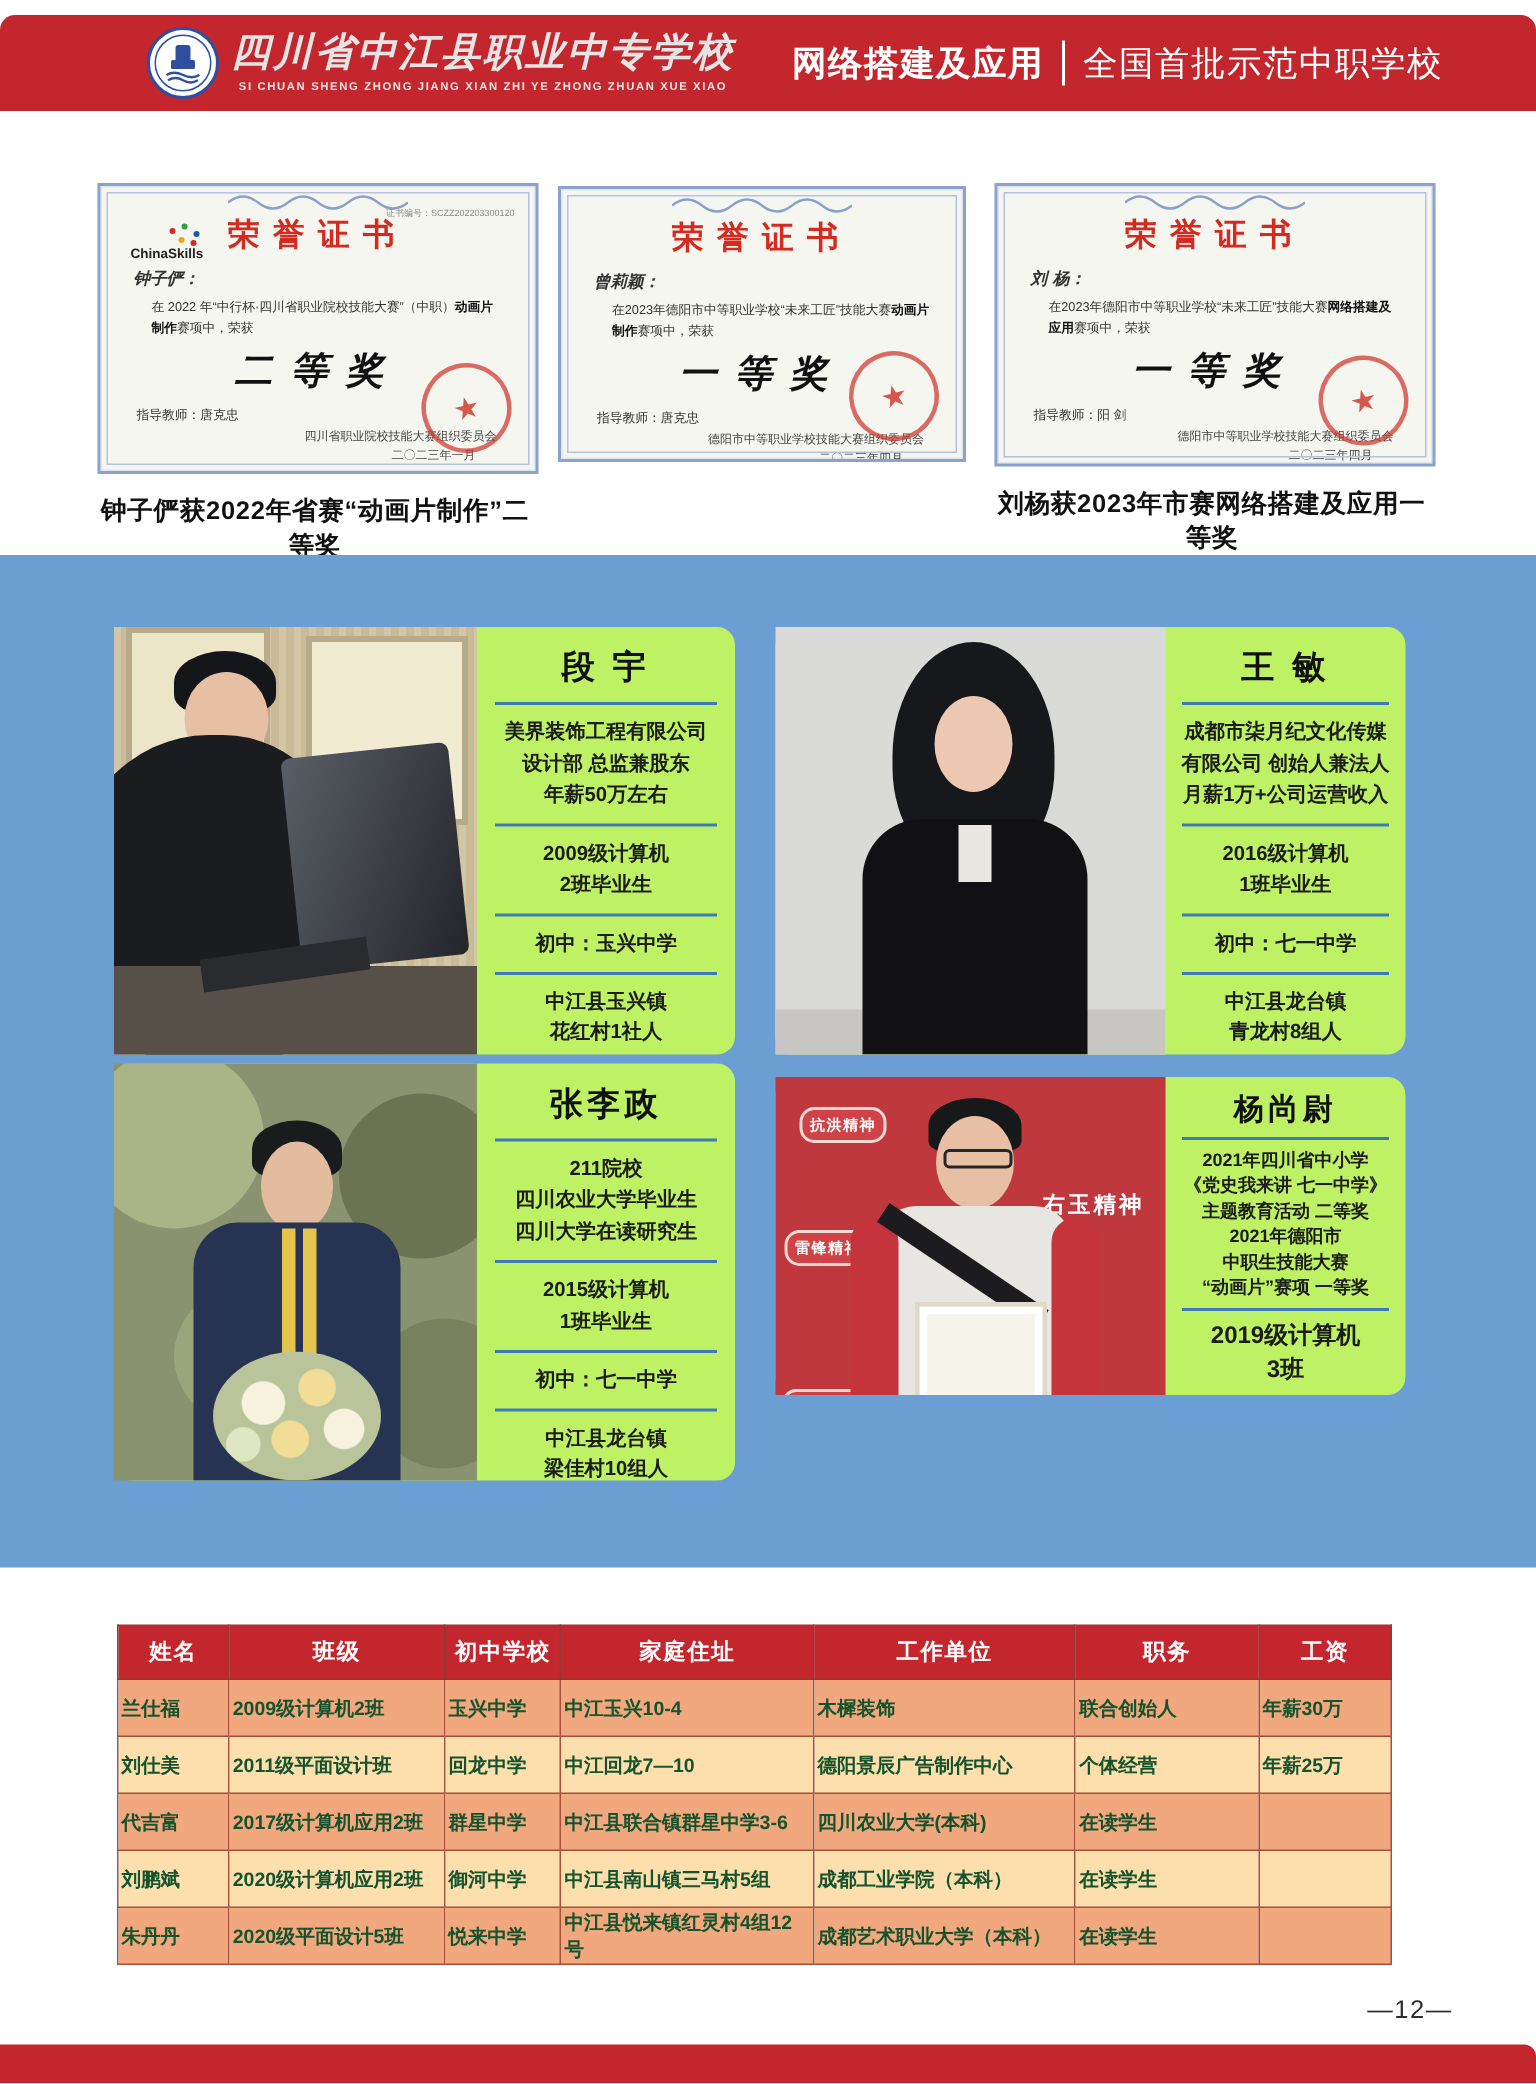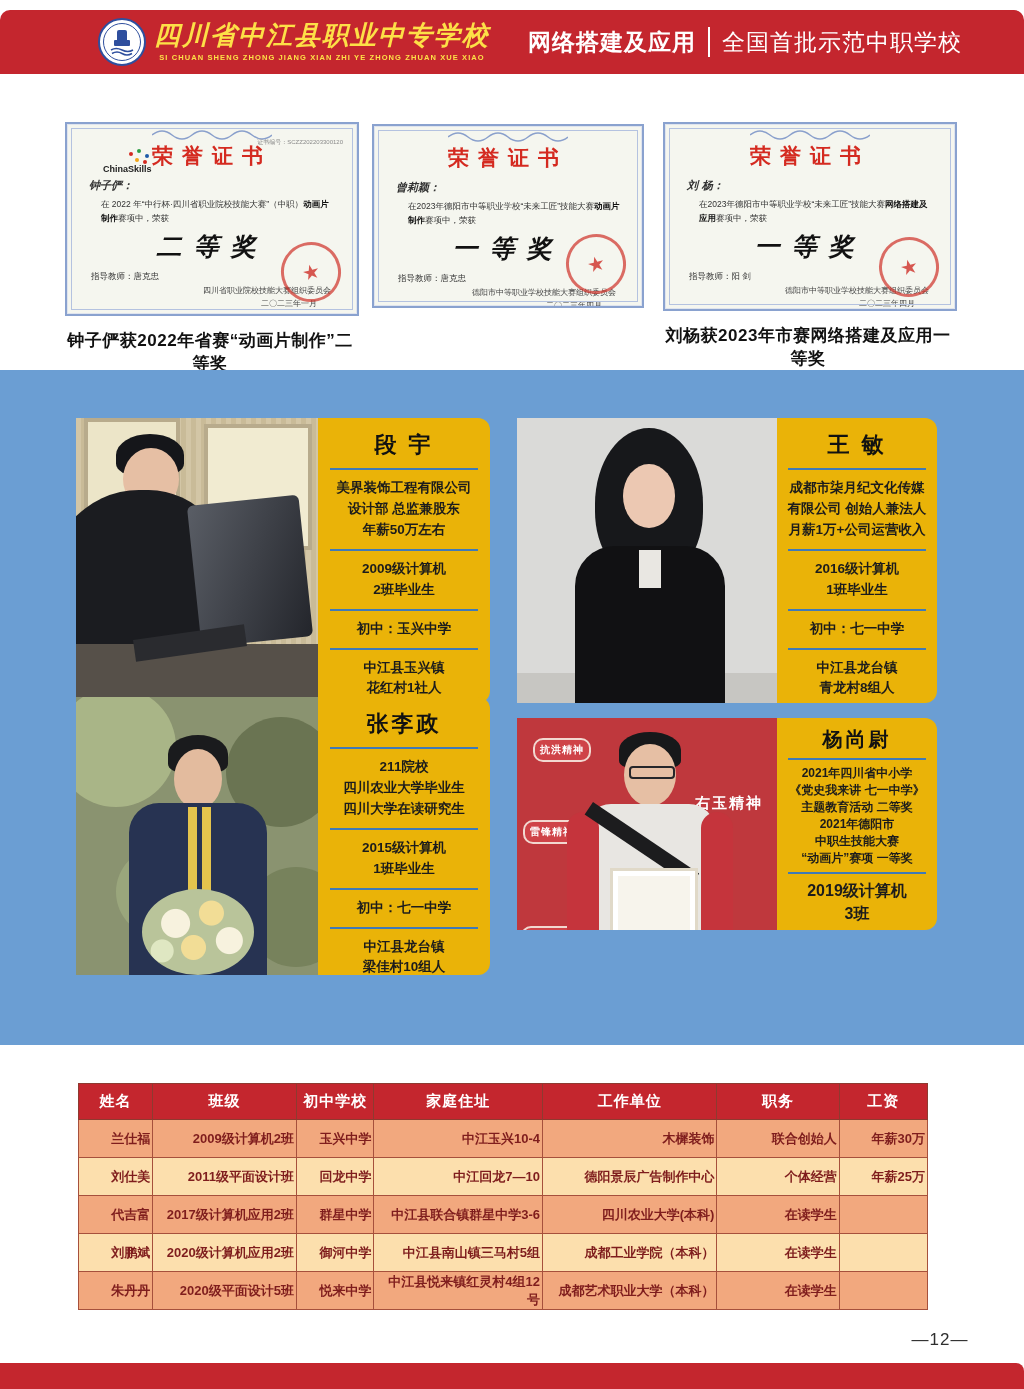--- a/index.html
+++ b/index.html
@@ -3,36 +3,36 @@
 <meta charset="utf-8">
 <style>
   html,body{margin:0;padding:0;background:#ffffff;}
   .page{position:relative;width:1024px;height:1389px;background:#ffffff;overflow:hidden;
         font-family:"Liberation Sans","DejaVu Sans",sans-serif;}
 
   
   .top-band{position:absolute;left:0;top:10px;width:1024px;height:64px;background:#c4262e;
             border-radius:10px 10px 0 0;display:flex;align-items:center;}
   .logo{width:48px;height:48px;margin-left:98px;flex:0 0 auto;}
-  .school-names{margin-left:8px;color:#fde047;}
+  .school-names{margin-left:8px;color:#e5e5e5;}
   .school-zh{font-family:"DejaVu Serif","Liberation Serif",serif;font-style:italic;font-weight:bold;
              font-size:26px;letter-spacing:2px;line-height:1;}
   .school-py{font-size:7.5px;letter-spacing:1.1px;font-weight:bold;margin-top:5px;text-align:center;}
   .header-right{position:absolute;right:62px;top:0;height:64px;display:flex;align-items:center;color:#fff;}
   .dept{font-size:23px;font-weight:bold;letter-spacing:1px;}
   .vbar{width:2px;height:30px;background:#fff;margin:0 12px;}
   .honor{font-size:23px;font-weight:400;letter-spacing:1px;}
 
   
   .cert-block{position:absolute;text-align:center;}
   .cert-card{position:relative;background:#f5f6ef;border:2px solid #8aa2cf;outline:1px solid #b4c2e0;
              outline-offset:-7px;box-shadow:0 0 0 1px #dfe4ee inset;overflow:hidden;text-align:center;}
   .cert-flourish{margin:6px auto 0;display:block;}
   .cert-serial{position:absolute;right:14px;top:14px;font-size:6px;color:#8a8a8a;}
-  .chinaskills{position:absolute;left:36px;top:28px;text-align:left;}
+  .chinaskills{position:absolute;left:20px;top:28px;text-align:left;}
   .cs-dots{position:relative;width:4px;height:4px;border-radius:50%;background:#d42a20;margin-left:26px;
            box-shadow:8px -3px 0 #2d9e44,16px 2px 0 #1d5aa8,6px 6px 0 #f2a516,14px 8px 0 #d42a20;}
   .cs-label{font-size:9px;font-weight:bold;color:#222;margin-top:8px;}
   .cert-title{color:#d42a20;font-size:21px;font-weight:900;letter-spacing:9px;margin-top:2px;
               font-family:"DejaVu Serif","Liberation Serif",serif;}
   .cert-recipient{font-family:"DejaVu Serif","Liberation Serif",serif;font-style:italic;font-weight:bold;
                   font-size:11px;color:#333;text-align:left;margin:8px 0 0 22px;}
   .cert-body{font-size:8.5px;color:#333;text-align:left;line-height:1.7;margin:4px 22px 0 34px;}
   .cert-body b{color:#111;}
   .cert-award{font-family:"DejaVu Serif","Liberation Serif",serif;font-weight:900;font-style:italic;
@@ -40,21 +40,21 @@
   .cert-teacher{font-size:8.5px;color:#333;text-align:left;margin:8px 0 0 24px;}
   .cert-org{font-size:8px;color:#444;text-align:right;margin:2px 26px 0 0;}
   .cert-date{font-size:8px;color:#444;text-align:right;margin:2px 40px 0 0;}
   .seal{position:absolute;right:16px;bottom:12px;width:54px;height:54px;border:3px solid rgba(206,48,40,.7);
         border-radius:50%;display:flex;align-items:center;justify-content:center;transform:rotate(-14deg);
         color:rgba(206,48,40,.8);font-size:20px;}
   .cert-caption{font-size:17px;font-weight:bold;color:#111;margin-top:13px;letter-spacing:.5px;}
 
   
   .blue-band{position:absolute;left:0;top:370px;width:1024px;height:675px;background:#6b9ed3;}
-  .card{position:absolute;display:flex;background:#eab308;border-radius:12px;}
+  .card{position:absolute;display:flex;background:#bef264;border-radius:12px;}
   .photo{position:relative;overflow:hidden;flex:0 0 242px;}
   .photo.wide{flex:0 0 260px;}
   .photo i{position:absolute;display:block;}
   .info{flex:1 1 auto;text-align:center;padding-top:12px;overflow:hidden;}
   .p-name{font-size:22px;font-weight:900;color:#111;letter-spacing:3px;}
   .rule{height:2px;background:#3f7ab8;width:86%;margin:8px auto;}
   .p-block{font-size:13.5px;font-weight:bold;color:#1c1c1c;line-height:1.55;white-space:pre-line;}
   .card--compact .info{padding-top:8px;}
   .card--compact .p-name{font-size:20px;}
   .card--compact .rule{margin:5px auto;}
@@ -113,21 +113,21 @@
   .p4-sleeveR{left:184px;top:94px;width:32px;height:150px;background:#c5343c;border-radius:16px;}
   .p4-strap{left:76px;top:84px;width:128px;height:15px;background:#1c1c1e;transform:rotate(34deg);transform-origin:left top;}
   .p4-cert{left:93px;top:150px;width:82px;height:108px;background:#f7f4ec;border:3px solid #e0d9c8;
            box-shadow:inset 0 0 0 5px #fff;}
 
   
   .table-wrap{position:absolute;left:78px;top:1083px;width:850px;}
   table.alumni{border-collapse:collapse;width:850px;table-layout:fixed;}
   .alumni th{background:#c4262e;color:#fff;font-size:15px;font-weight:bold;height:33px;
              border:1.5px solid #8e3a30;letter-spacing:1px;}
-  .alumni td{height:37px;text-align:right;font-size:13px;font-weight:bold;color:#7f1d1d;
+  .alumni td{height:37px;text-align:left;font-size:13px;font-weight:bold;color:#14532d;
              border:1.5px solid #a6503c;padding:0 2px;overflow:hidden;margin-left:12px;}
   .alumni tr.row-dark td{background:#f2a87e;}
   .alumni tr.row-light td{background:#fcdfad;}
   .alumni th:nth-child(1),.alumni td:nth-child(1){width:8.6%;}
   .alumni th:nth-child(2),.alumni td:nth-child(2){width:17%;}
   .alumni th:nth-child(3),.alumni td:nth-child(3){width:9%;}
   .alumni th:nth-child(4),.alumni td:nth-child(4){width:20%;}
   .alumni th:nth-child(5),.alumni td:nth-child(5){width:20.7%;}
   .alumni th:nth-child(6),.alumni td:nth-child(6){width:14.4%;}
   .alumni th:nth-child(7),.alumni td:nth-child(7){width:10.3%;}
@@ -275,21 +275,21 @@
         <div class="p-block">2016级计算机
 1班毕业生</div>
         <div class="rule"></div>
         <div class="p-block">初中：七一中学</div>
         <div class="rule"></div>
         <div class="p-block">中江县龙台镇
 青龙村8组人</div>
       </div>
     </div>
 
-    <div class="card" style="left:76px;top:327px;width:414px;height:278px;">
+    <div class="card" style="left:76px;top:339px;width:414px;height:278px;">
       <div class="photo p3">
         <i class="p3-b1"></i>
         <i class="p3-b2"></i>
         <i class="p3-b3"></i>
         <i class="p3-b4"></i>
         <i class="p3-hair"></i>
         <i class="p3-head"></i>
         <i class="p3-gown"></i>
         <i class="p3-trim1"></i>
         <i class="p3-trim2"></i>

